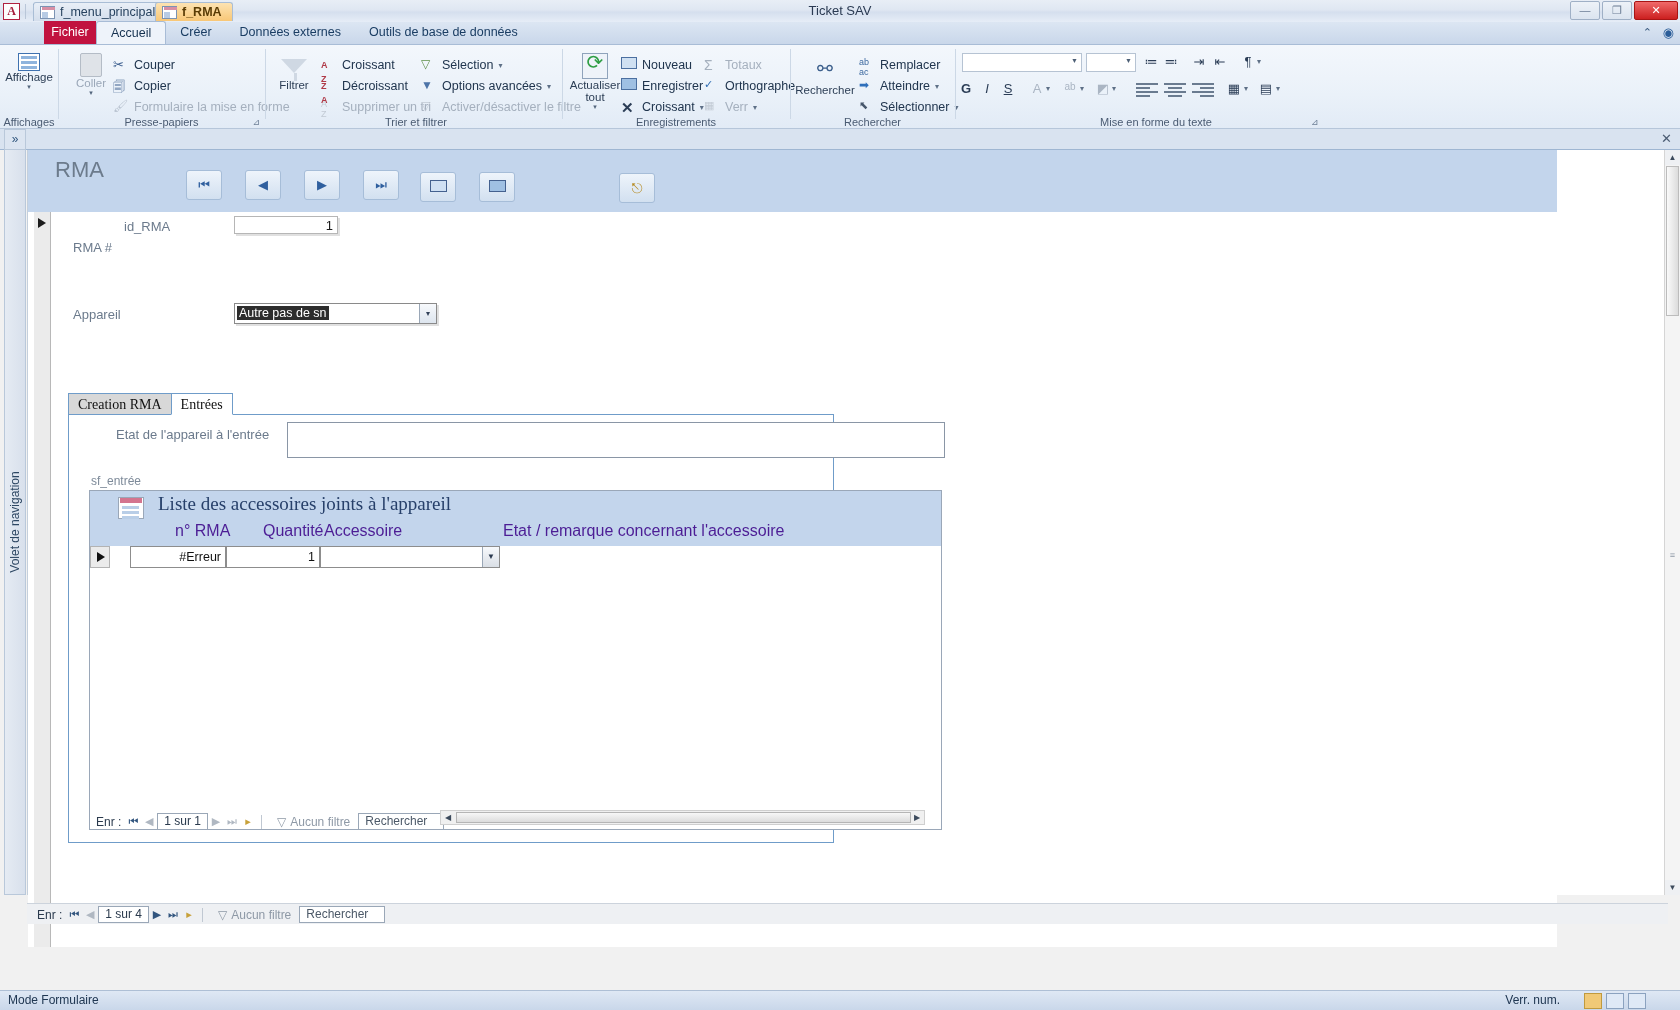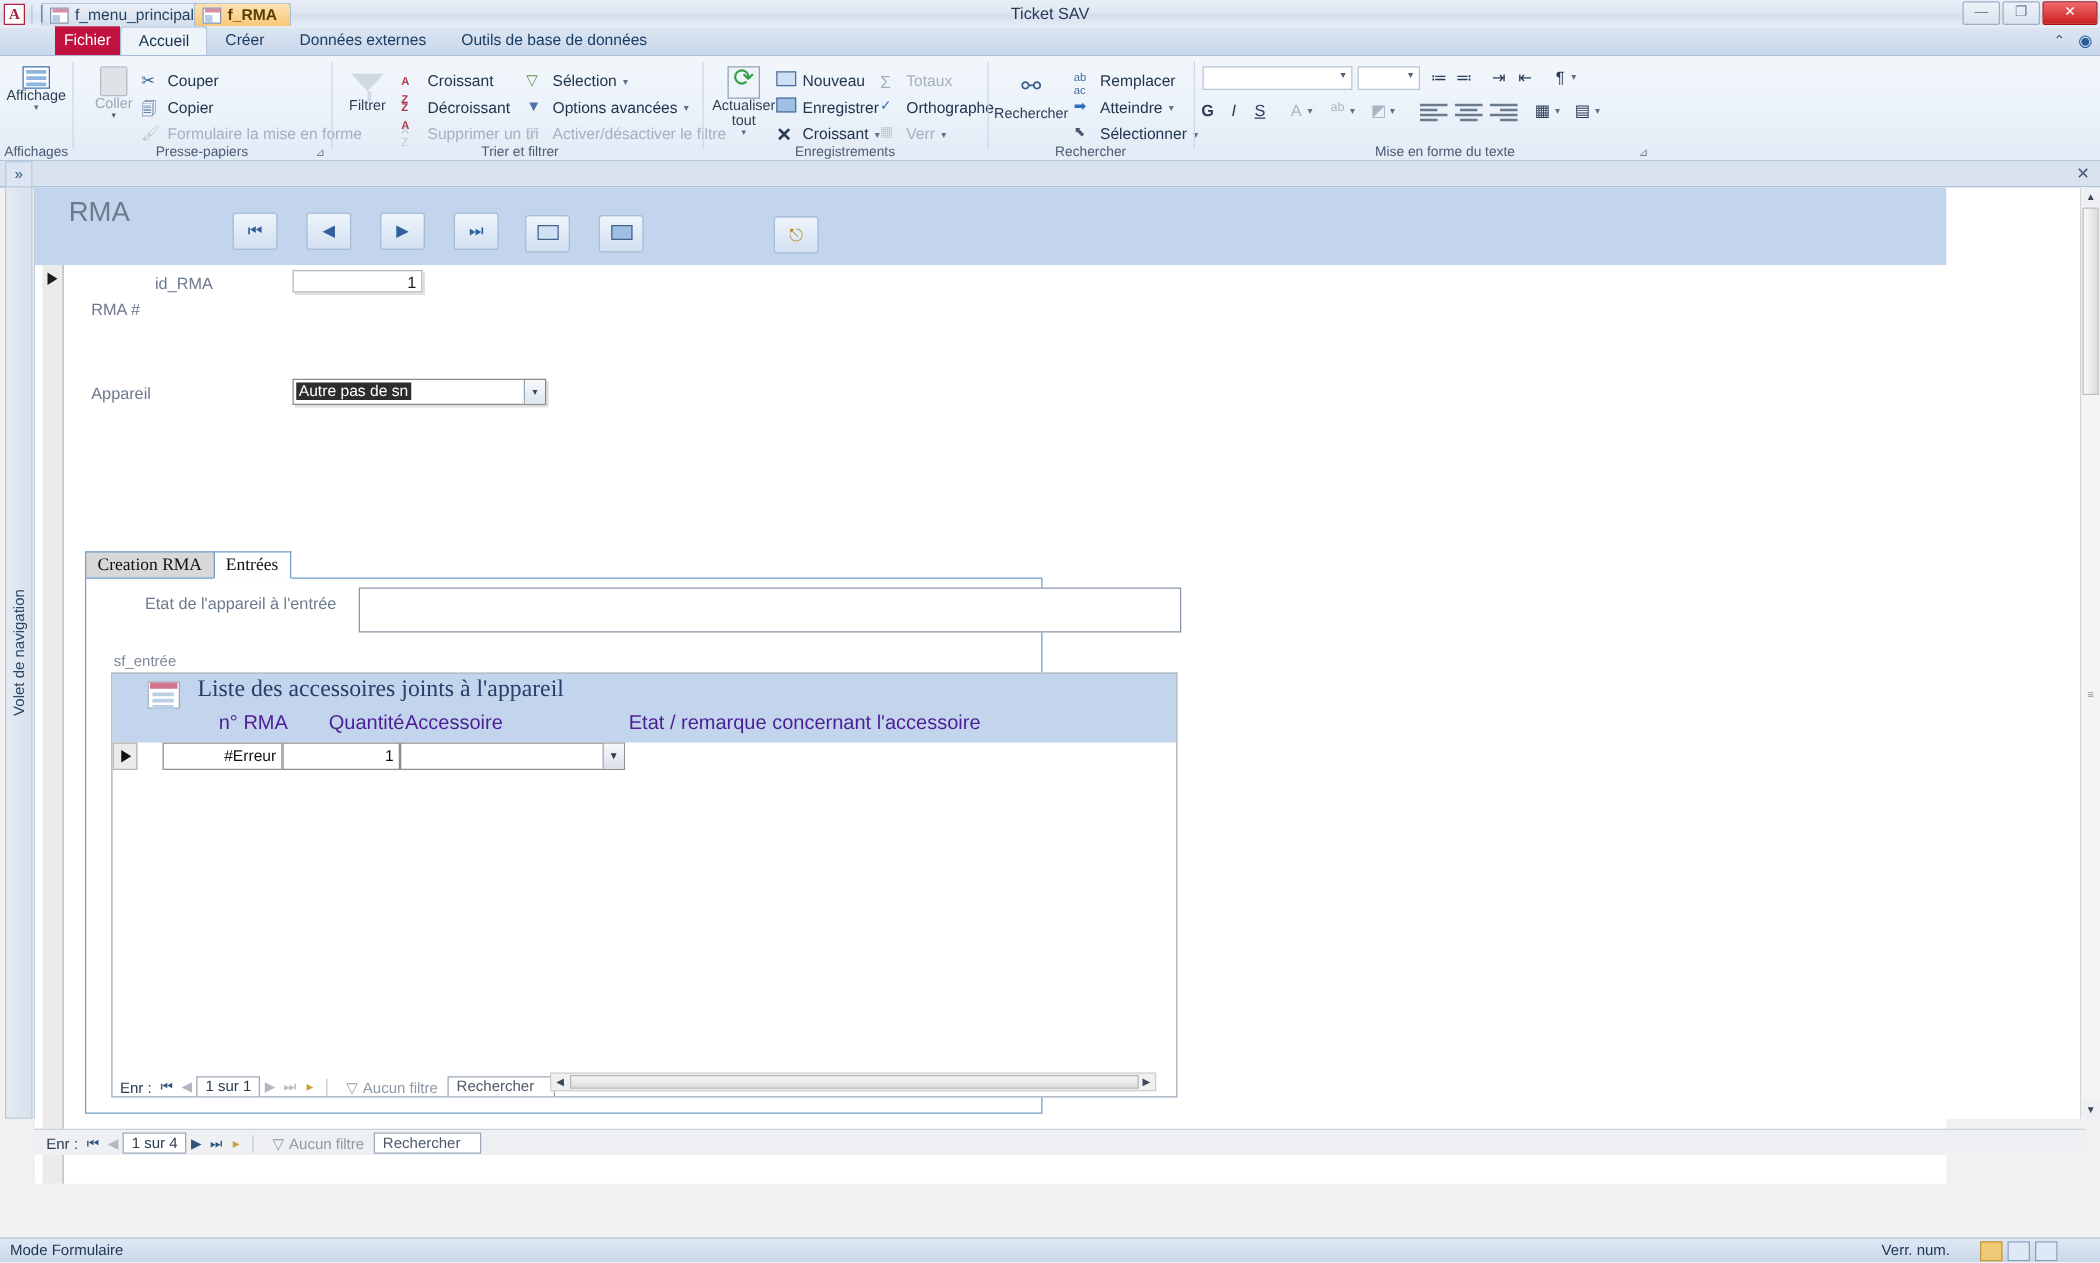--- a/index.html
+++ b/index.html
@@ -178,21 +178,21 @@
     font-size: 13px; color: #000; box-shadow: 2px 2px 0 rgba(0,0,0,0.12);
   }
   .fcombo .val { position: absolute; left: 2px; top: 2px; background: #2d2d2d; color: #fff; padding: 0 2px; font-size: 12.5px; }
   .fcombo .arrow {
     position: absolute; right: 0; top: 0; width: 17px; height: 100%;
     background: linear-gradient(to bottom,#f7f9fc,#dde5ee); border-left: 1px solid #9aa7b7;
     text-align: center; font-size: 8px; color: #32425a; line-height: 19px;
   }
 
   
-  .tabctl { position: absolute; left: 40px; top: 243px; width: 893px; height: 450px; margin-top: 48px; }
+  .tabctl { position: absolute; left: 40px; top: 243px; width: 893px; height: 450px; }
   .tabctl .strip { position: absolute; left: 0; top: 0; height: 22px; display: flex; align-items: flex-end; }
   .ctab {
     height: 22px; line-height: 21px; padding: 0 9px; font-size: 14px;
     font-family: "Liberation Serif", serif; border: 1px solid #6f9cc9;
     background: #d8d8d8; color: #111; margin-right: -1px;
   }
   .ctab.active { background: #fff; border-bottom-color: #fff; position: relative; z-index: 2; }
   .tabpanel {
     position: absolute; left: 0; top: 21px; width: 766px; height: 429px;
     border: 1px solid #6f9cc9; background: #fff;

